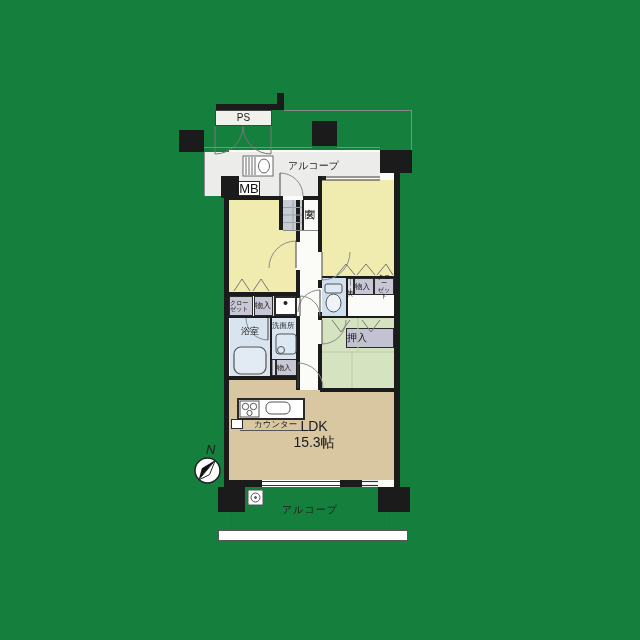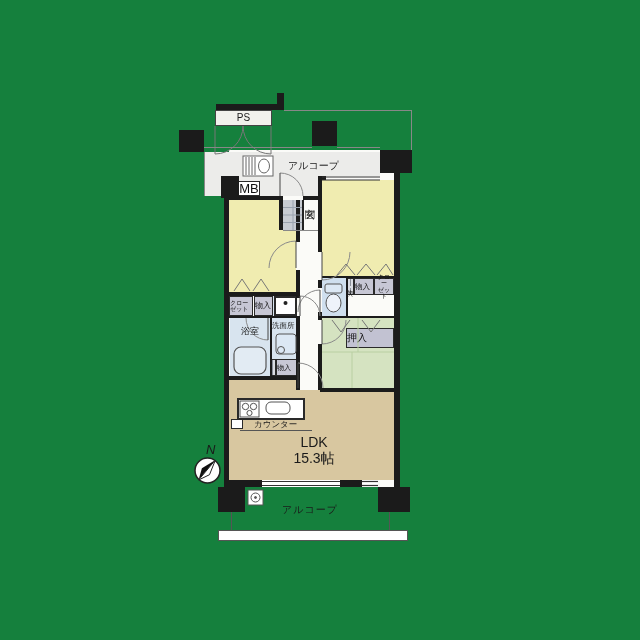--- a/index.html
+++ b/index.html
@@ -222,21 +222,21 @@
 
     <g>
       <circle cx="207.5" cy="470.5" r="12.5" fill="#fff" stroke="#222" stroke-width="1.5"></circle>
       <polygon points="215.4,460 201.9,468.3 198.6,480" fill="#111"></polygon>
       <polygon points="215.4,460 209.5,474.7 198.6,480" fill="#fff" stroke="#222" stroke-width="1"></polygon>
     </g>
   </svg>
 
   <div class="lab" style="left:288px;top:160px;font-size:10px;font-family:Liberation Serif, serif;">アルコープ</div>
   <div class="lab vtext" style="left:304px;top:201px;font-size:10px;">玄関</div>
-  <div class="lab" style="left:279px;top:434px;width:70px;font-size:14px;">
+  <div class="lab" style="left:279px;top:418px;width:70px;font-size:14px;">
     <div>LDK</div>
     <div>15.3帖</div>
   </div>
   <div class="lab" style="left:241px;top:326px;font-size:9px;">浴室</div>
   <div class="lab" style="left:272px;top:322px;font-size:7.5px;">洗面所</div>
   <div class="lab" style="left:254px;top:420px;font-size:8.5px;">カウンター</div>
   <div class="lab" style="left:282px;top:504px;font-size:10px;letter-spacing:1px;">アルコープ</div>
   <div class="lab" style="left:206px;top:443px;font-size:13px;font-style:italic;">N</div>
 
 </div>

